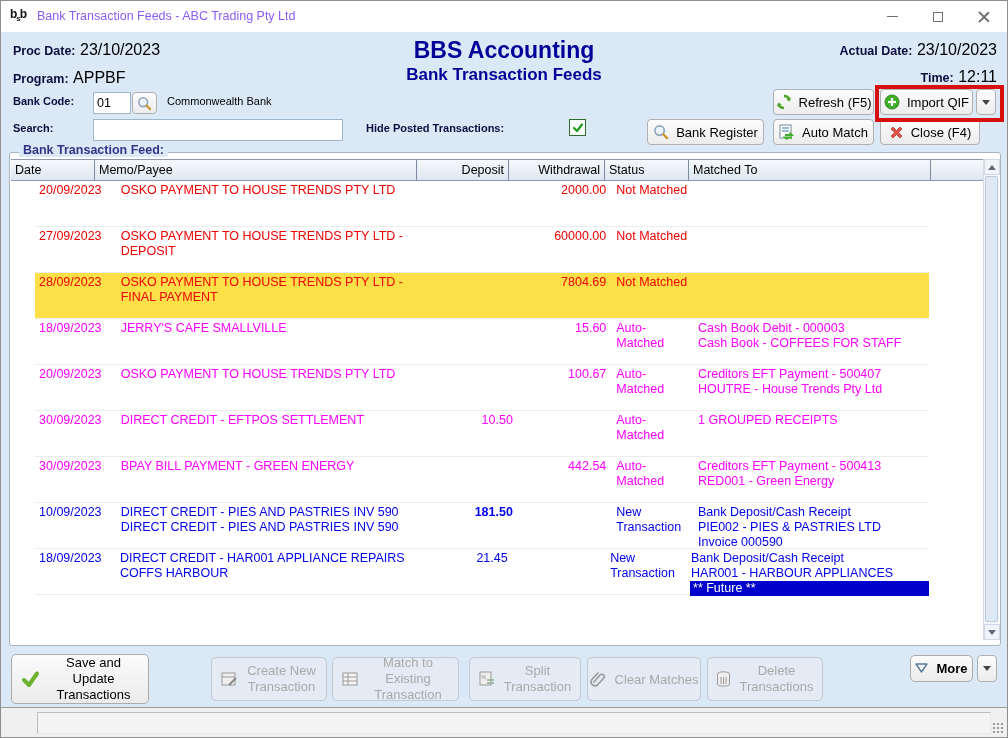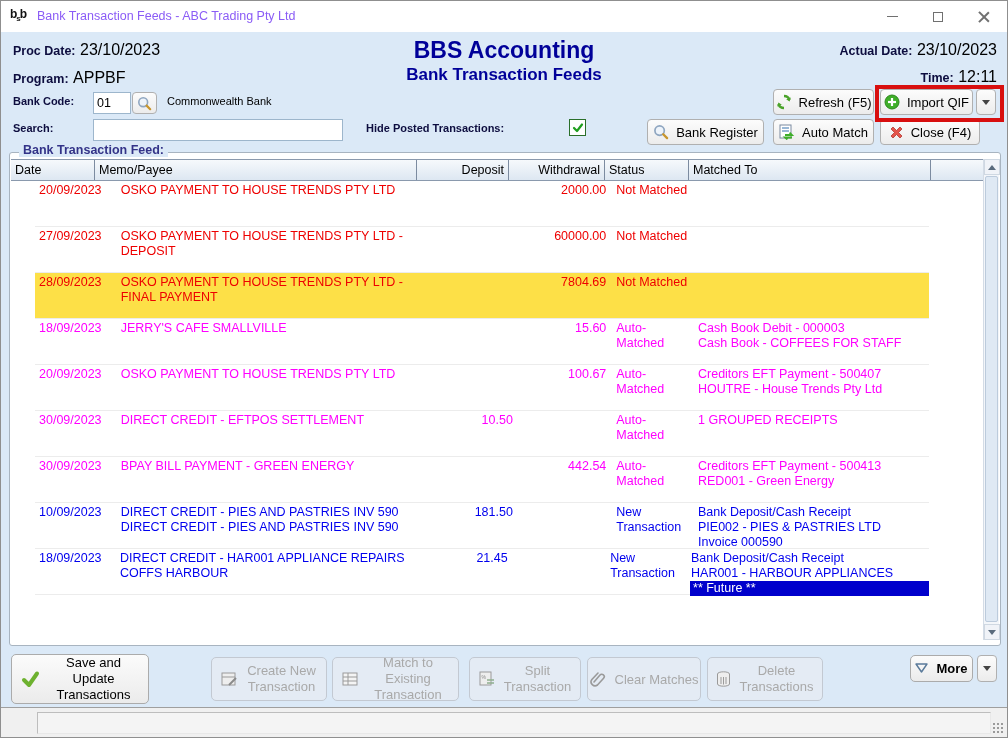--- a/index.html
+++ b/index.html
@@ -267,21 +267,21 @@
             <div>Creditors EFT Payment - 500413</div>
             <div>RED001 - Green Energy</div>
           </div>
         </div>
         <div class="trow" style="color: rgb(0, 0, 238);">
           <div class="cell" style="width: 84px;">10/09/2023</div>
           <div class="cell" style="width: 322px;">
             <div>DIRECT CREDIT - PIES AND PASTRIES INV 590</div>
             <div>DIRECT CREDIT - PIES AND PASTRIES INV 590</div>
           </div>
-          <div class="cell right" style="width: 92px;">181.50</div>
+          <div class="cell right" style="width: 92px; font-weight: bold;">181.50</div>
           <div class="cell right" style="width: 96px;"></div>
           <div class="cell" style="width: 84px;">New Transaction</div>
           <div class="cell" style="width: 242px;">
             <div>Bank Deposit/Cash Receipt</div>
             <div>PIE002 - PIES &amp; PASTRIES LTD</div>
             <div>Invoice 000590</div>
           </div>
         </div>
         <div class="trow" style="color: rgb(0, 0, 238);">
           <div class="cell" style="width: 84px;">18/09/2023</div>

